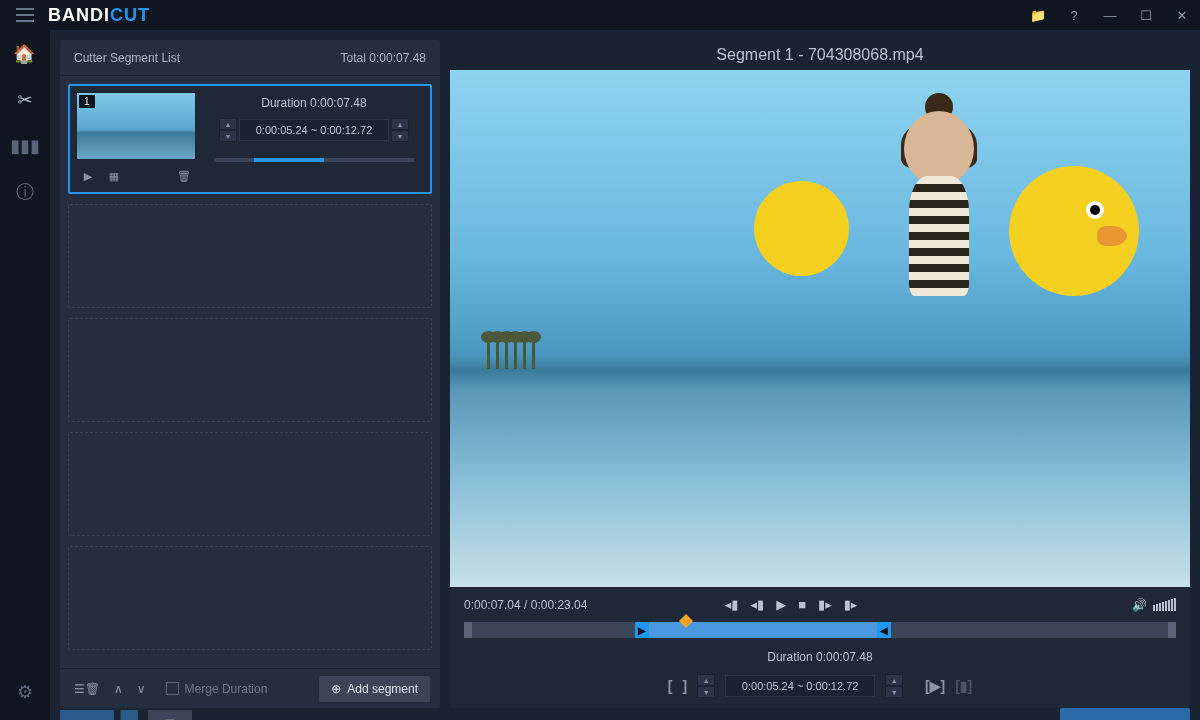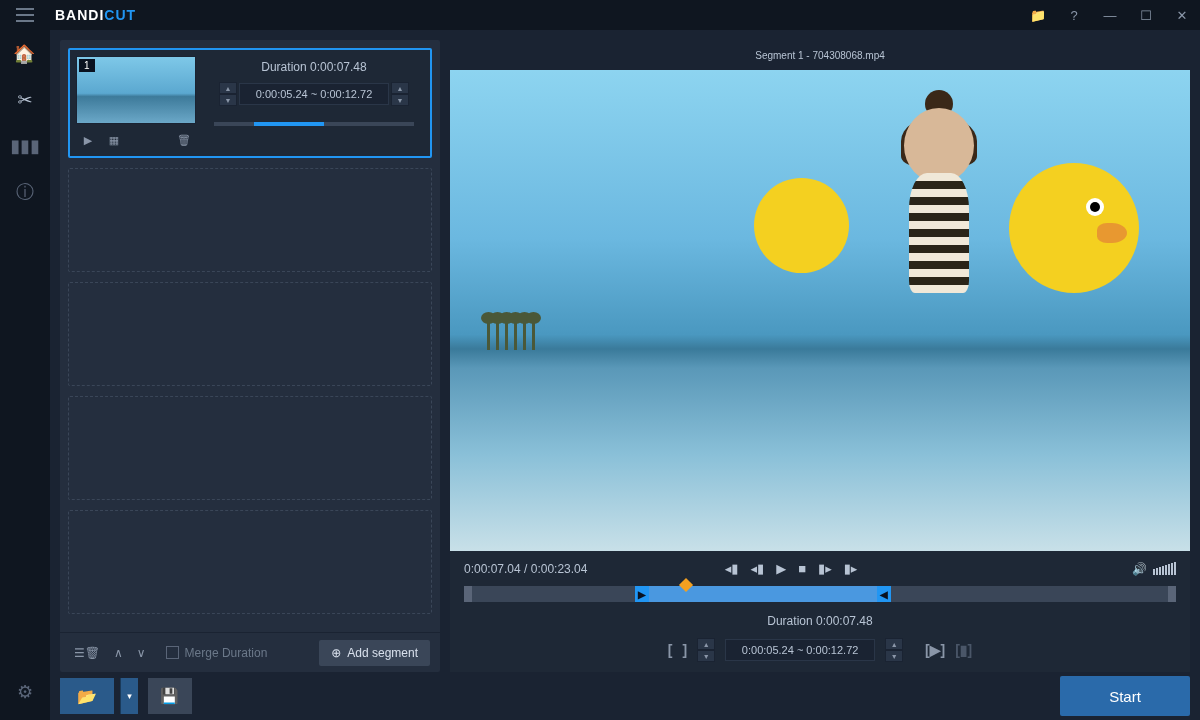--- a/index.html
+++ b/index.html
@@ -1,20 +1,20 @@
 <!DOCTYPE html>
 <html><head>
 <meta charset="utf-8">
 <style>
 *{margin:0;padding:0;box-sizing:border-box;font-family:"Segoe UI",Arial,sans-serif;user-select:none}
 body{background:#1a2332;width:1200px;height:720px;overflow:hidden;color:#b8c4d4;font-size:12px}
 .titlebar{height:30px;background:#0f1620;display:flex;align-items:center;padding:0 0 0 10px}
 .menu-icon{width:30px;height:30px;display:flex;flex-direction:column;justify-content:center;gap:4px;padding:0 6px;cursor:pointer}
 .menu-icon span{height:2px;background:#6b7889}
-.logo{margin-left:15px;font-size:14px;font-weight:600;letter-spacing:1px}
+.logo{margin-left:8px;font-size:18px;font-weight:600;letter-spacing:1px}
 .logo .b1{color:#fff}
 .logo .b2{color:#2196f3}
 .titlebar-right{margin-left:auto;display:flex}
 .tbtn{width:36px;height:30px;display:flex;align-items:center;justify-content:center;cursor:pointer;color:#8a96a8;font-size:13px}
 .main{display:flex;height:690px}
 .sidebar{width:50px;background:#0f1620;display:flex;flex-direction:column;align-items:center;padding-top:12px;gap:22px}
 .side-icon{width:24px;height:24px;display:flex;align-items:center;justify-content:center;cursor:pointer;color:#5a6578;font-size:18px}
 .side-icon.active{color:#b8c4d4}
 .side-icon.bottom{margin-top:auto;margin-bottom:16px}
 .content{flex:1;display:flex;flex-direction:column}
@@ -38,21 +38,21 @@
 .time-input{background:#1a2332;border:1px solid #2a3648;color:#b8c4d4;padding:4px 8px;font-size:11px;width:150px;text-align:center}
 .mini-track{width:200px;height:4px;background:#3a4658;position:relative;margin-top:8px}
 .mini-track .fill{position:absolute;left:20%;width:35%;height:100%;background:#2196f3}
 .empty-slot{border:1px dashed #3a4658;height:104px;margin-bottom:10px;border-radius:2px}
 .list-footer{height:40px;border-top:1px solid #1a2332;display:flex;align-items:center;padding:0 10px;gap:6px;font-size:12px;color:#6b7889}
 .ft-icon{cursor:pointer;padding:4px;color:#8a96a8}
 .merge-check{display:flex;align-items:center;gap:6px;margin-left:10px}
 .checkbox{width:13px;height:13px;border:1px solid #5a6578}
 .add-seg-btn{margin-left:auto;background:#3a4658;border:none;color:#d8e0ec;padding:6px 12px;cursor:pointer;display:flex;align-items:center;gap:6px;font-size:12px;border-radius:2px}
 .right-panel{flex:1;display:flex;flex-direction:column}
-.preview-header{height:30px;display:flex;align-items:center;justify-content:center;font-size:10px;color:#b8c4d4}
+.preview-header{height:30px;display:flex;align-items:center;justify-content:center;font-size:16px;color:#b8c4d4}
 .preview{flex:1;background:linear-gradient(180deg,#8dd4f0 0%,#6bb8e0 35%,#4a98c0 55%,#3a7a9a 58%,#5a98b8 62%,#8ac0d8 80%,#c8e0e8 100%);position:relative;overflow:hidden}
 .child{position:absolute;right:15%;top:8%;width:280px;height:380px}
 .head{position:absolute;top:0;left:50%;transform:translateX(-50%);width:70px;height:75px;background:#d8b898;border-radius:50%}
 .bun{position:absolute;top:-18px;left:50%;transform:translateX(-50%);width:28px;height:28px;background:#3a2818;border-radius:50%}
 .hair{position:absolute;top:8px;left:50%;transform:translateX(-50%);width:76px;height:50px;background:#3a2818;border-radius:50% 50% 20% 20%}
 .body{position:absolute;top:65px;left:50%;transform:translateX(-50%);width:60px;height:120px;background:repeating-linear-gradient(0deg,#f0e8d8 0,#f0e8d8 8px,#2a2418 8px,#2a2418 16px);border-radius:30% 30% 10% 10%}
 .float-l{position:absolute;top:70px;left:-45px;width:95px;height:95px;background:#f4d020;border-radius:50%}
 .float-r{position:absolute;top:55px;right:-60px;width:130px;height:130px;background:#f4d020;border-radius:50%}
 .duck-eye{position:absolute;top:35px;right:35px;width:18px;height:18px;background:#fff;border-radius:50%}
 .duck-eye::after{content:"";position:absolute;top:4px;left:4px;width:10px;height:10px;background:#000;border-radius:50%}
@@ -108,20 +108,24 @@
     <div class="side-icon">🏠</div>
     <div class="side-icon active">✂</div>
     <div class="side-icon">▮▮▮</div>
     <div class="side-icon">ⓘ</div>
     <div class="side-icon bottom">⚙</div>
   </div>
 
   <div class="content">
     <div class="panels">
       <div class="left-panel">
+        <div class="panel-header">
+          <span>Cutter Segment List</span>
+          <span class="total"><span>Total</span>&nbsp;<span>0:00:07.48</span></span>
+        </div>
         <div class="segment-list">
           <div class="segment-card">
             <div class="thumb-col">
               <div class="thumb">
                 <div class="thumb-badge">1</div>
               </div>
               <div class="thumb-ctrl">
                 <button>▶</button>
                 <button>▦</button>
                 <button class="del">🗑</button>

